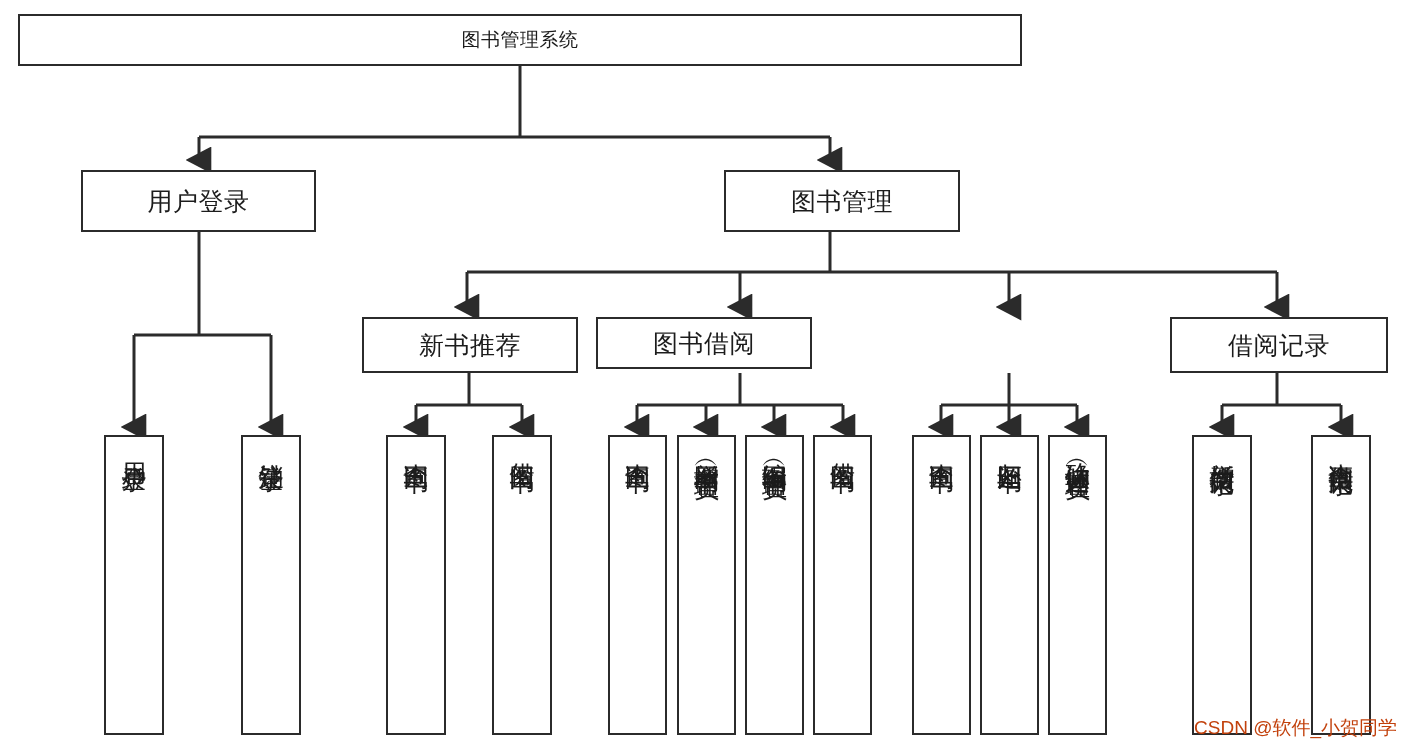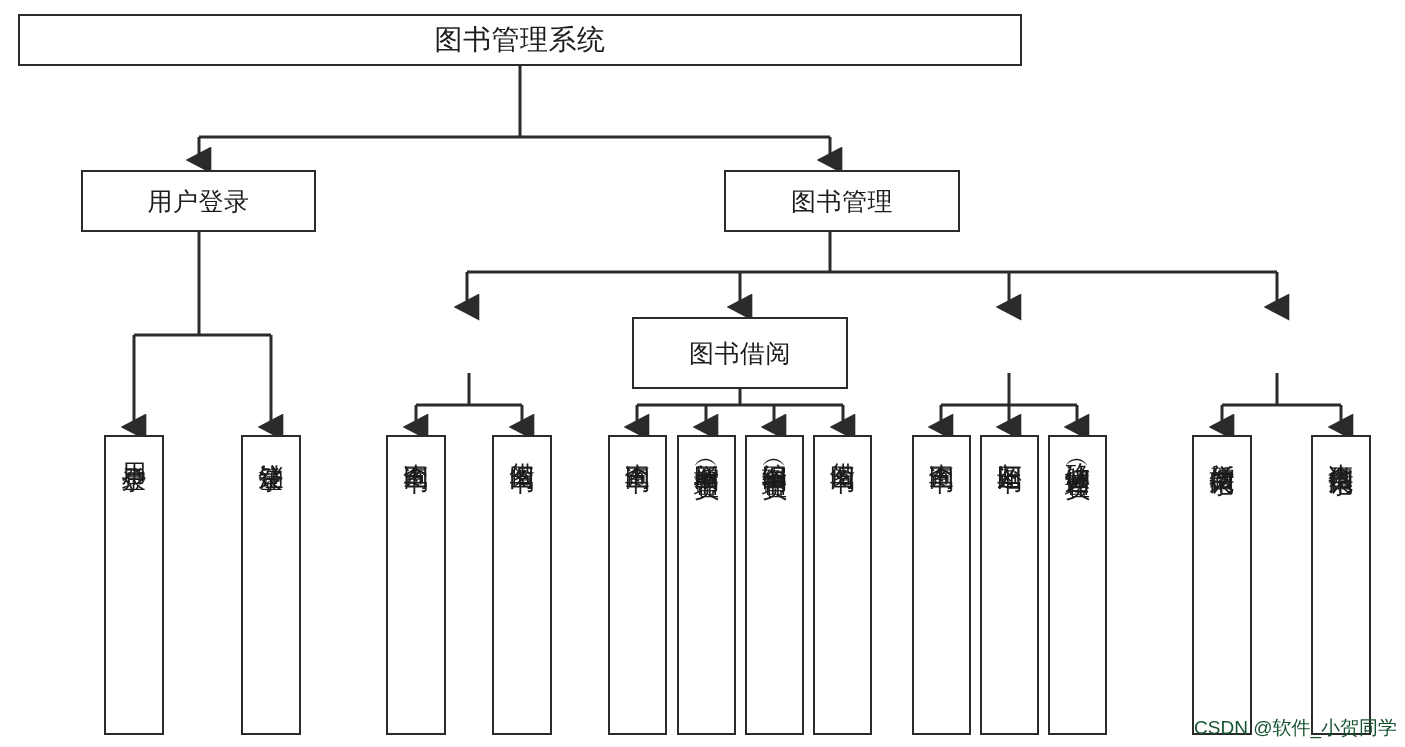--- a/index.html
+++ b/index.html
@@ -42,42 +42,42 @@
     text-align: center;
     line-height: 1.08;
     white-space: nowrap;
   }
   
   .node.horizontal .node-label {
     font-size: 25px;
     letter-spacing: 0.5px;
   }
   .node.root .node-label {
-    font-size: 28px;
+    font-size: 19px;
   }
   
   .node.vertical {
     align-items: flex-start;
     padding-top: 6px;
   }
   .node.vertical .node-label {
     writing-mode: vertical-rl;
     text-orientation: upright;
     font-size: 25px;
     line-height: 1;
     letter-spacing: 2px;
     white-space: nowrap;
     margin: 0 auto;
   }
   .watermark {
     position: absolute;
     right: 8px;
     bottom: 6px;
     font-size: 19px;
-    color: #14532d;
+    color: #c2410c;
     z-index: 5;
     white-space: nowrap;
     user-select: none;
     padding-left: 8px;
   }
 </style>
 </head>
 <body>
 
 <div id="diagram-root">
@@ -136,22 +136,28 @@
     <span class="node-label">图书管理系统</span>
   </div>
 
   <div class="node horizontal" style="left:81px; top:170px; width:235px; height:62px;">
     <span class="node-label">用户登录</span>
   </div>
   <div class="node horizontal" style="left:711px; top:170px; width:236px; height:62px;margin-left:13px;">
     <span class="node-label">图书管理</span>
   </div>
 
-  <div class="node horizontal" style="left:632px; top:317px; width:216px; height:72px;">
+  <div class="node horizontal" style="left:362px; top:317px; width:216px; height:56px;">
+    <span class="node-label">新书推荐</span>
+  </div>
+  <div class="node horizontal" style="left:596px; top:317px; width:216px; height:52px;">
     <span class="node-label">图书借阅</span>
+  </div>
+  <div class="node horizontal" style="left:1170px; top:317px; width:218px; height:56px;">
+    <span class="node-label">借阅记录</span>
   </div>
 
   <div class="node vertical" style="left:104px; top:435px; width:60px; height:300px;">
     <span class="node-label">用户登录</span>
   </div>
   <div class="node vertical" style="left:241px; top:435px; width:60px; height:300px;">
     <span class="node-label">注销登录</span>
   </div>
 
   <div class="node vertical" style="left:386px; top:435px; width:60px; height:300px;">

